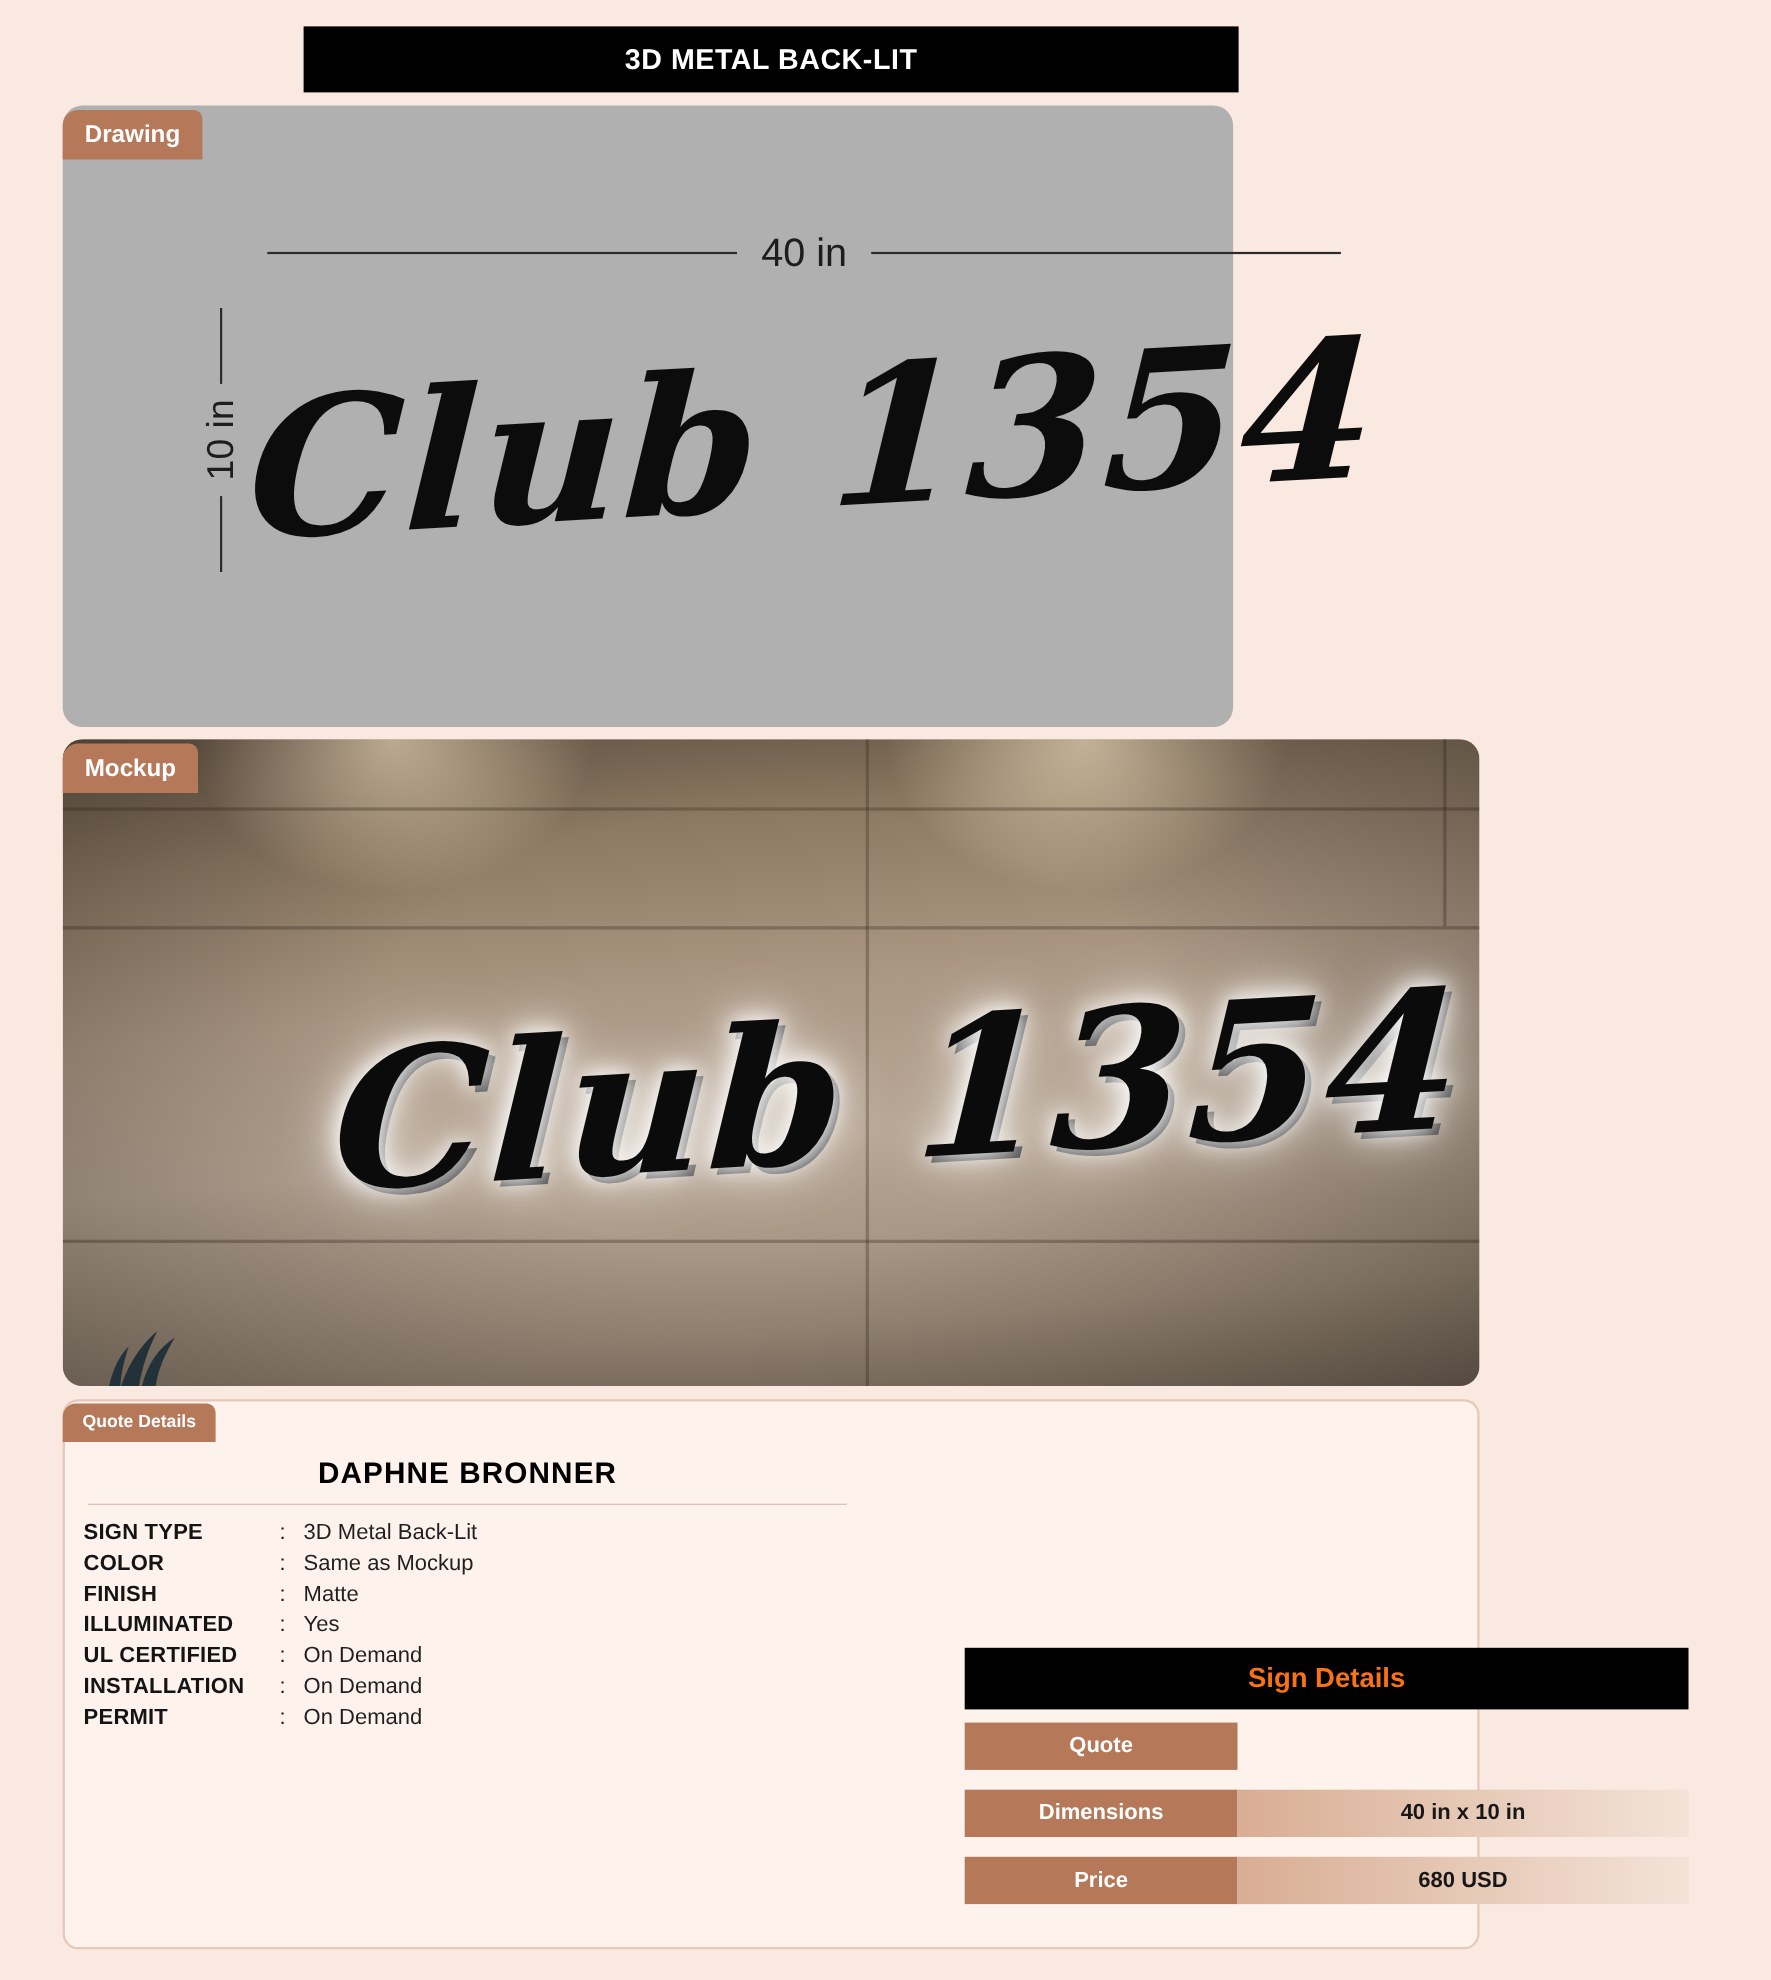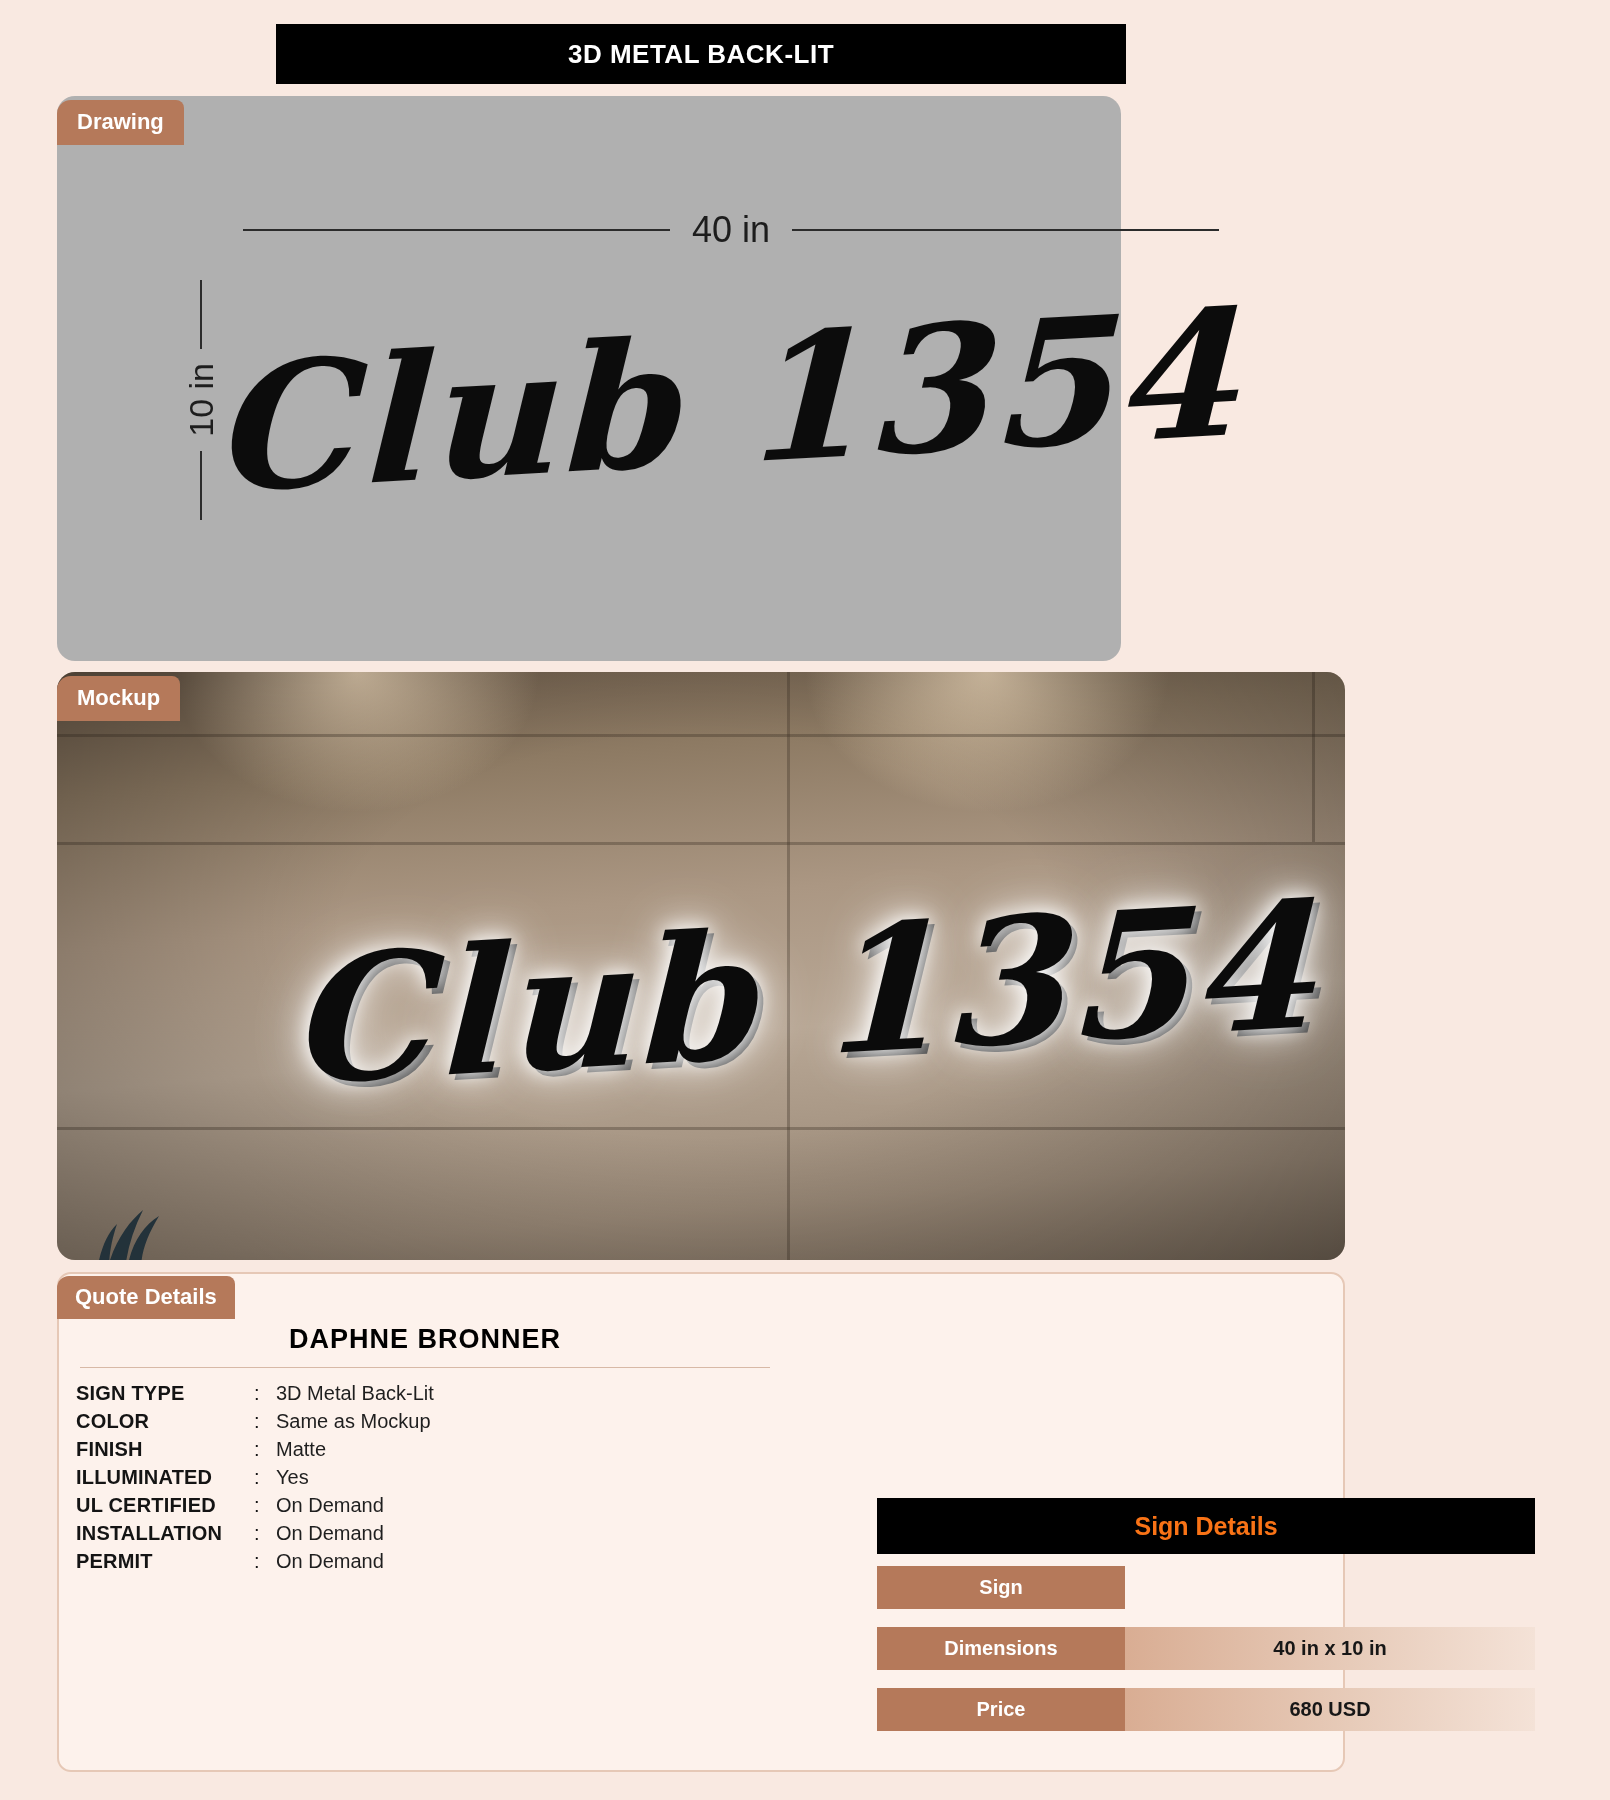--- a/index.html
+++ b/index.html
@@ -189,21 +189,21 @@
     top: 1272px;
     width: 1288px;
     height: 500px;
     border: 2px solid #e6c8b6;
     border-radius: 14px;
     background: #fdf2ec;
   }
   .tag-quote {
     left: 57px; top: 1276px;
     border-top-left-radius: 12px;
-    font-size: 22px;
+    font-size: 16px;
     padding: 8px 18px 9px 18px;
   }
 
   .customer-name {
     position: absolute;
     left: 80px;
     top: 1324px;
     width: 690px;
     text-align: center;
     font-size: 27px;
@@ -370,21 +370,21 @@
       <div class="spec-colon">:</div>
       <div class="spec-val">On Demand</div>
     </div>
   </div>
 
   <div class="sd-header">
     <span>Sign Details</span>
   </div>
 
   <div class="sd-row r1">
-    <div class="sd-label">Sign</div>
+    <div class="sd-label">Quote</div>
   </div>
   <div class="sd-row r2">
     <div class="sd-label">Dimensions</div>
     <div class="sd-value">40 in x 10 in</div>
   </div>
   <div class="sd-row r3">
     <div class="sd-label">Price</div>
     <div class="sd-value">680 USD</div>
   </div>
 

